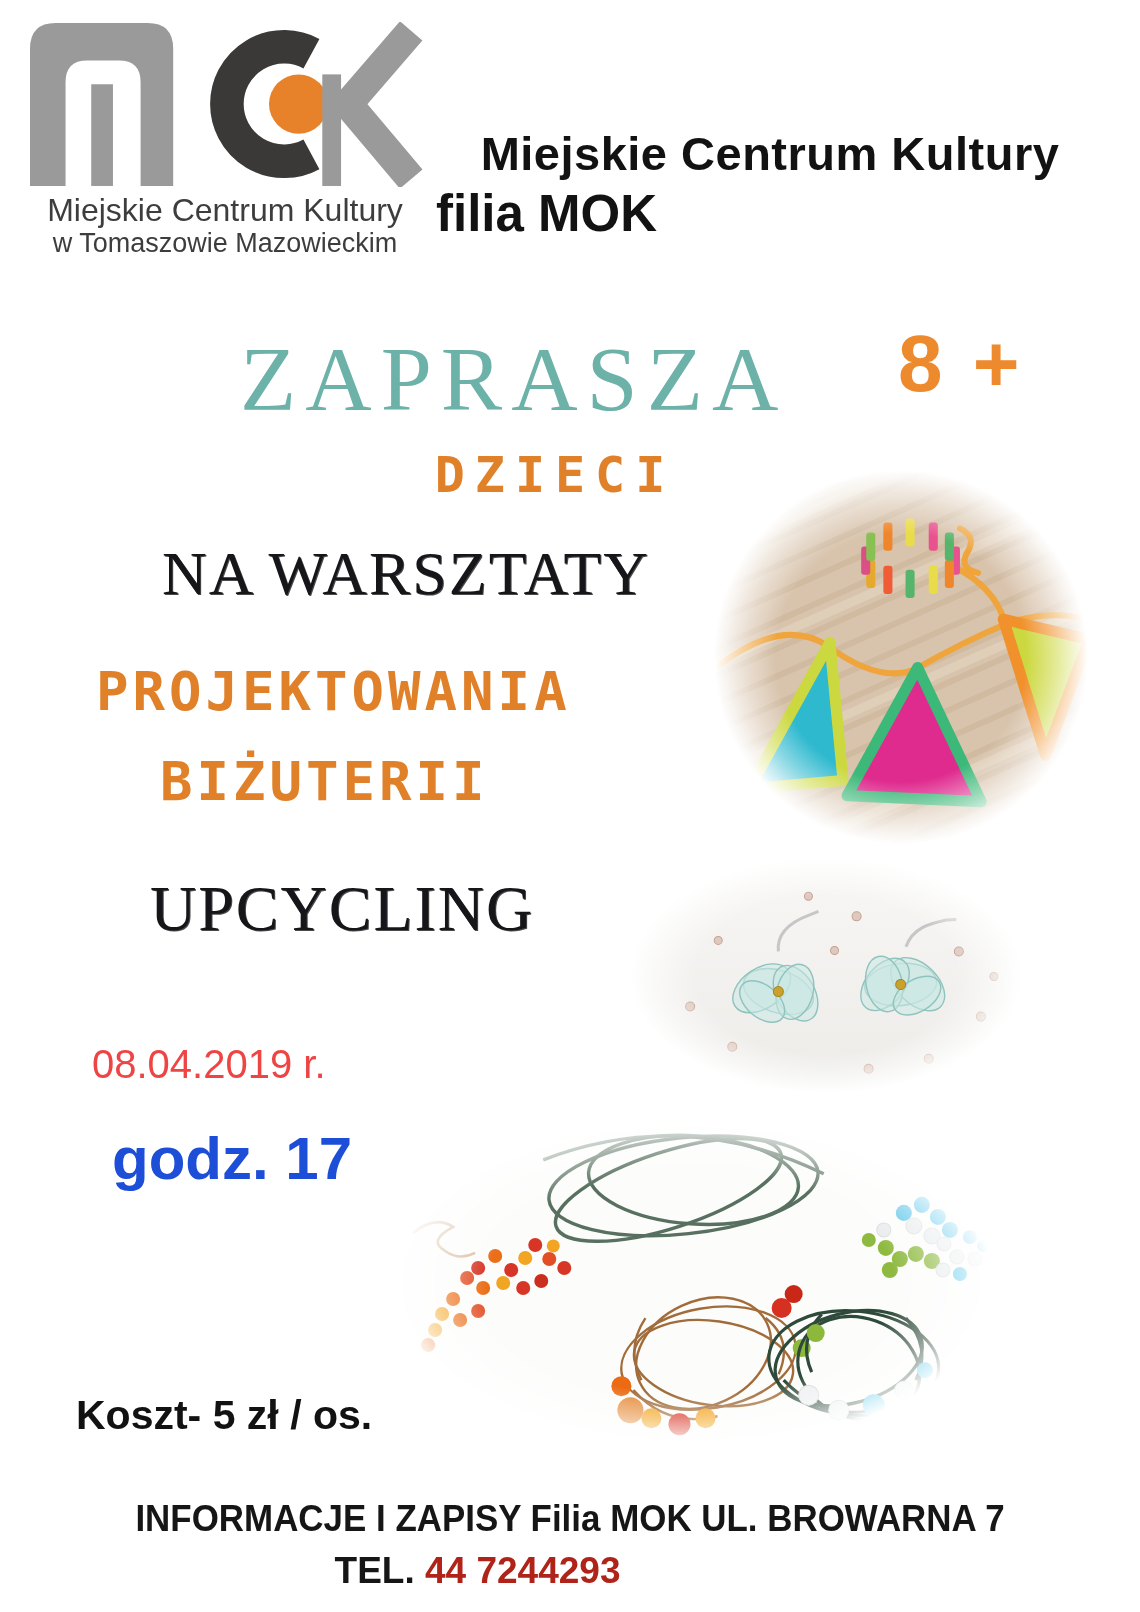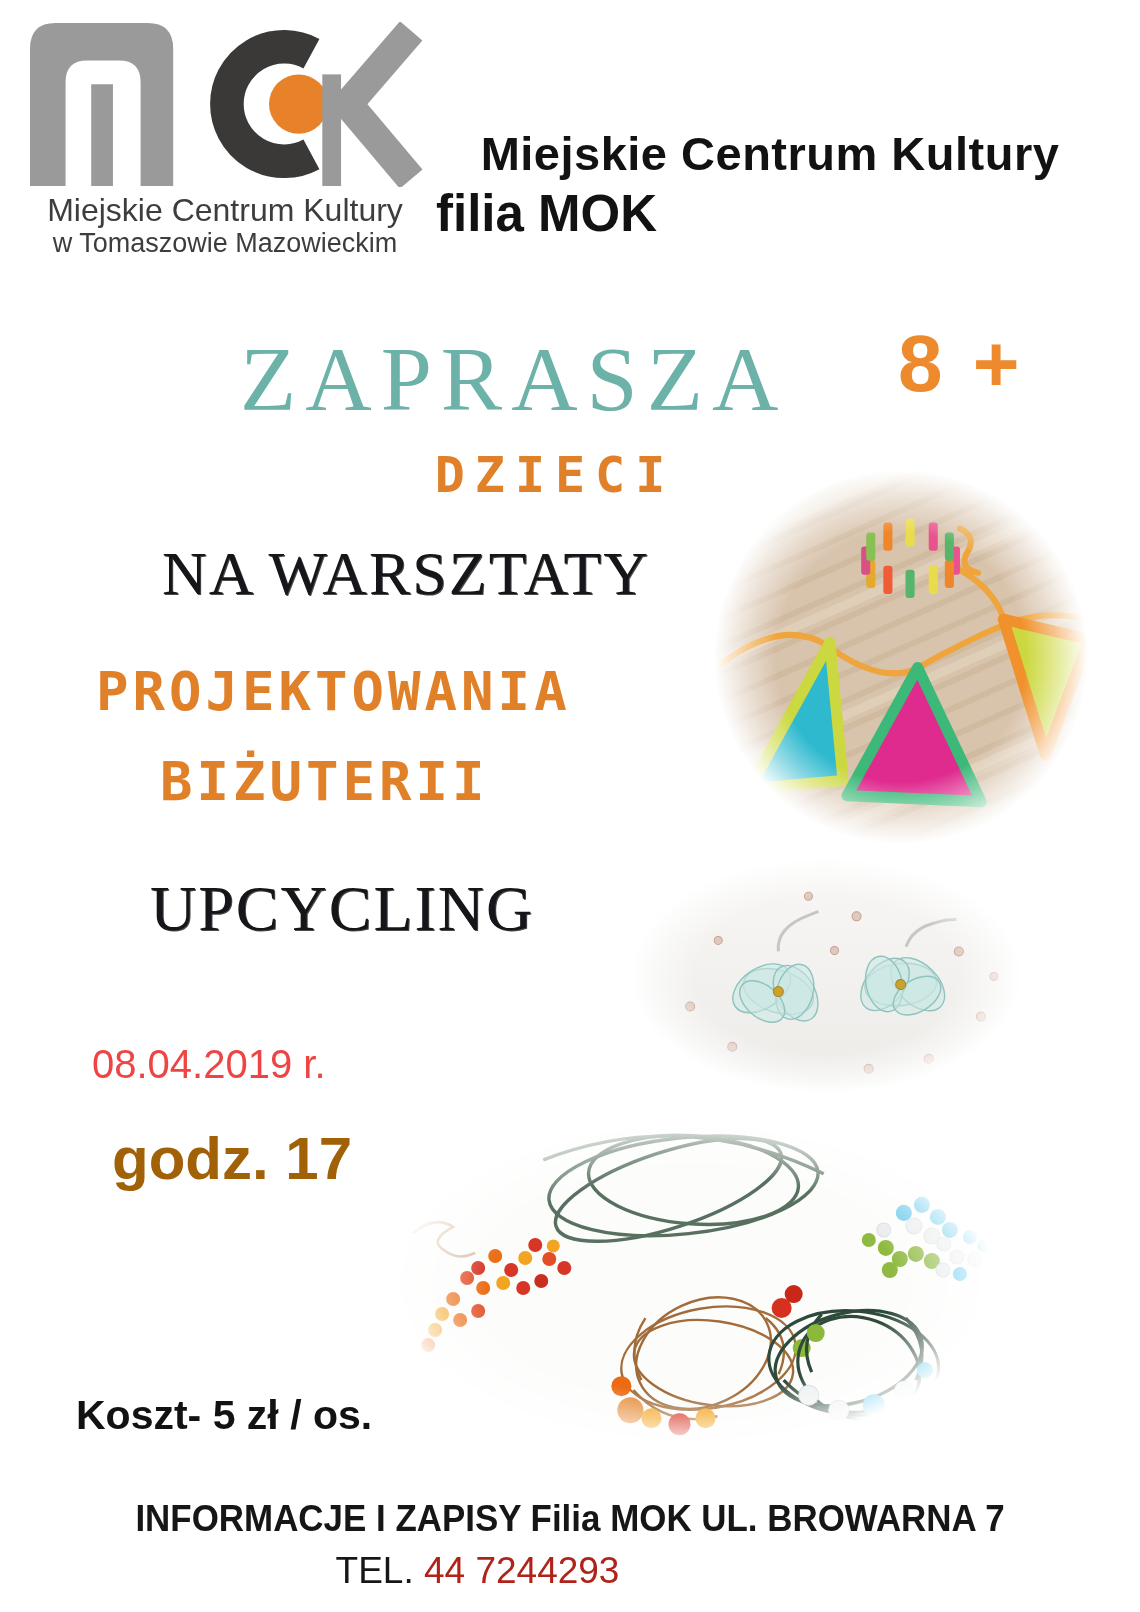--- a/index.html
+++ b/index.html
@@ -35,28 +35,28 @@
     color:#15151a;font-weight:500;text-shadow:1px 1px 0 #4a4a4a;}
   .na-warsztaty{left:162px;top:538px;font-size:62px;letter-spacing:2px;}
   .upcycling{left:150px;top:872px;font-size:64px;letter-spacing:2px;}
   .mono-line{font-family:"DejaVu Sans Mono","Liberation Mono",monospace;
     font-weight:bold;color:#e0812a;}
   .projektowania{left:96px;top:660px;font-size:54px;letter-spacing:4px;}
   .bizuterii{left:160px;top:750px;font-size:54px;letter-spacing:4px;}
 
   
   .date-line{left:92px;top:1042px;font-size:40px;font-weight:normal;color:#ef4444;}
-  .time-line{left:112px;top:1124px;font-size:60px;font-weight:bold;color:#a16207;}
+  .time-line{left:112px;top:1124px;font-size:60px;font-weight:bold;color:#1d4ed8;}
   .cost-line{left:76px;top:1392px;font-size:41px;font-weight:bold;color:#121212;}
 
   
   .info-line{left:0px;top:1498px;width:1140px;text-align:center;
     font-size:36px;font-weight:bold;color:#161616;transform:scaleX(0.97);}
   .tel-line{left:0px;top:1550px;width:955px;text-align:center;
-    font-size:37px;font-weight:normal;color:#161616;}
+    font-size:37px;font-weight:bold;color:#161616;}
   .tel-number{color:#b02318;}
 
   
   .photo{position:absolute;
     -webkit-mask:radial-gradient(closest-side,#000 66%,rgba(0,0,0,.55) 82%,transparent 99%);
     mask:radial-gradient(closest-side,#000 66%,rgba(0,0,0,.55) 82%,transparent 99%);}
   .photo svg{display:block;}
   .photo1{left:712px;top:468px;width:378px;height:378px;}
   .photo2{left:628px;top:856px;width:396px;height:238px;}
   .photo3{left:383px;top:1116px;width:616px;height:334px;}

